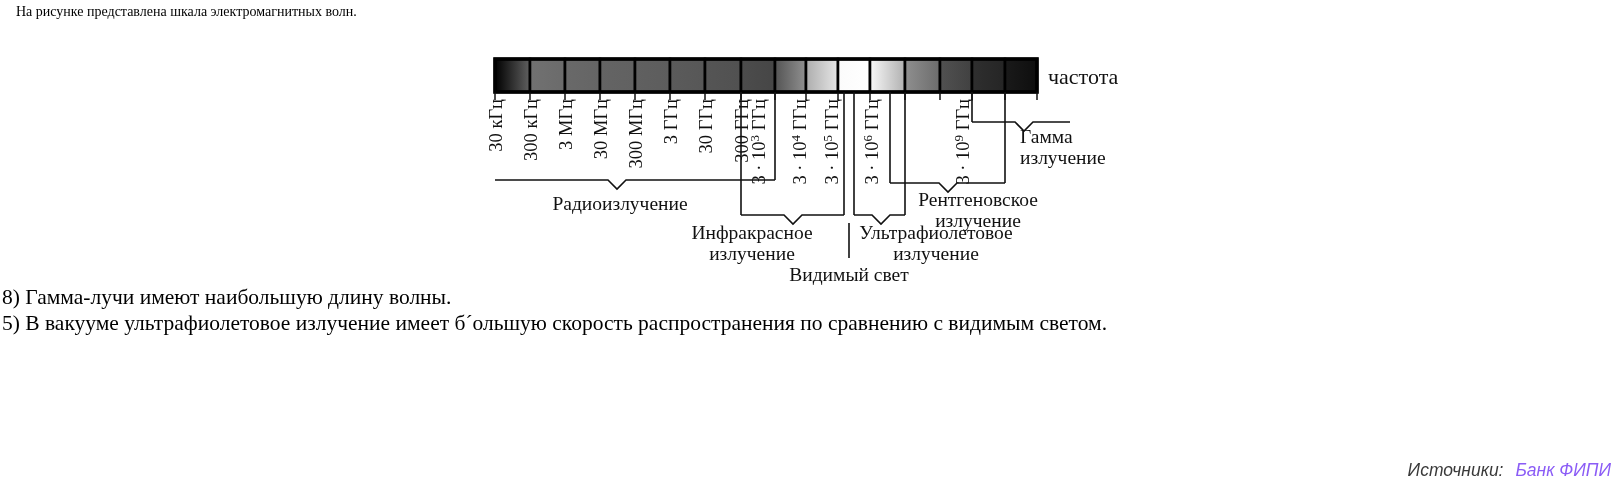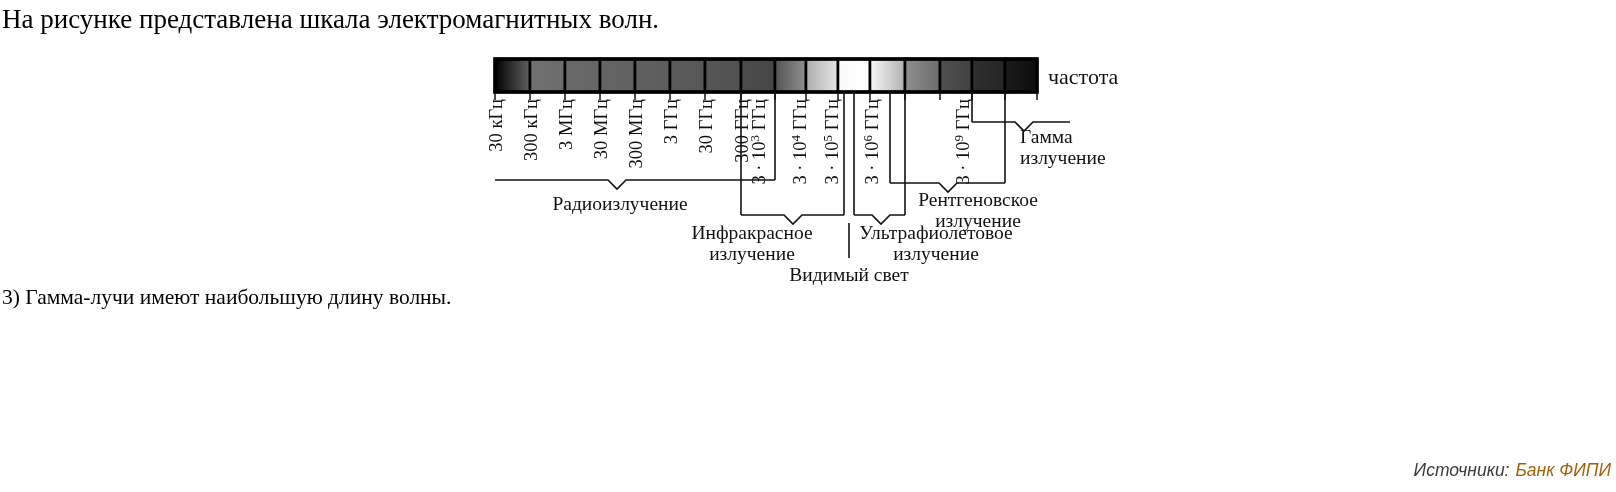--- a/index.html
+++ b/index.html
@@ -1,21 +1,21 @@
 <!DOCTYPE html>
 <html><head>
 <meta charset="utf-8">
 <style>
   html,body{margin:0;padding:0;}
   body{
     width:1616px;height:492px;position:relative;background:#ffffff;
     font-family:"Liberation Serif",serif;color:#000;overflow:hidden;
   }
   #intro-line{
-    position:absolute;left:2px;top:4px;font-size:27px;white-space:nowrap;
+    position:absolute;left:16px;top:4px;font-size:14px;white-space:nowrap;
   }
   #question-block{
     position:absolute;left:2px;top:284px;font-size:21.5px;line-height:26.3px;white-space:nowrap;
   }
   .qline{white-space:nowrap;}
   .math{
     font-family:"DejaVu Serif",serif;font-size:20px;letter-spacing:0.3px;padding:0 2px;
   }
   .sup{
     font-size:13.5px;vertical-align:7.5px;letter-spacing:0;padding:0 1px 0 0;
@@ -23,22 +23,22 @@
   #diagram-svg{position:absolute;left:470px;top:45px;}
   #diagram-svg text{font-family:"Liberation Serif",serif;fill:#111;}
   #diagram-svg .tickLabel{font-size:18.5px;}
   #diagram-svg .regionLabel{font-size:19.5px;}
   #diagram-svg .axisLabel{font-size:22px;}
   #source-line{
     position:absolute;right:5px;bottom:11px;
     font-family:"Liberation Sans",sans-serif;font-style:italic;font-size:17.5px;
     white-space:nowrap;
   }
-  #source-line .src-prefix{color:#3a3a3a;margin-right:6px;}
-  #source-line .src-name{color:#a16207;}
+  #source-line .src-prefix{color:#3a3a3a;margin-right:12px;}
+  #source-line .src-name{color:#8b5cf6;}
 </style>
 </head>
 <body>
 
 <div id="intro-line">На рисунке представлена шкала электромагнитных волн.</div>
 
 <svg id="diagram-svg" width="690" height="250" viewBox="470 45 690 250">
     <defs>
       <linearGradient id="cg0">
         <stop offset="0%" stop-color="#000000"></stop>
@@ -174,19 +174,20 @@
     <text text-anchor="end" class="tickLabel" x="765" y="99" transform="rotate(-90 765 99)"><tspan>3 · 10</tspan><tspan dy="-6" font-size="13">3</tspan><tspan dy="6"> ГГц</tspan></text>
     <text text-anchor="end" class="tickLabel" x="806" y="99" transform="rotate(-90 806 99)"><tspan>3 · 10</tspan><tspan dy="-6" font-size="13">4</tspan><tspan dy="6"> ГГц</tspan></text>
     <text text-anchor="end" class="tickLabel" x="838" y="99" transform="rotate(-90 838 99)"><tspan>3 · 10</tspan><tspan dy="-6" font-size="13">5</tspan><tspan dy="6"> ГГц</tspan></text>
     <text text-anchor="end" class="tickLabel" x="878" y="99" transform="rotate(-90 878 99)"><tspan>3 · 10</tspan><tspan dy="-6" font-size="13">6</tspan><tspan dy="6"> ГГц</tspan></text>
     <text text-anchor="end" class="tickLabel" x="969" y="99" transform="rotate(-90 969 99)"><tspan>3 · 10</tspan><tspan dy="-6" font-size="13">9</tspan><tspan dy="6"> ГГц</tspan></text>
     <text x="1048" y="84" text-anchor="start" class="axisLabel">частота</text>
   </svg>
 
 <div id="question-block">
   <div id="options">
-      <div class="qline"><span>3) Гамма-лучи имеют наибольшую длину волны.</span></div>
+      <div class="qline"><span>8) Гамма-лучи имеют наибольшую длину волны.</span></div>
+      <div class="qline"><span>5) В вакууме ультрафиолетовое излучение имеет б´ольшую скорость распространения по сравнению с видимым светом.</span></div>
     </div>
 </div>
 
 <div id="source-line">
   <span class="src-prefix">Источники:</span><span class="src-name">Банк ФИПИ</span>
 </div>
 
 </body></html>

